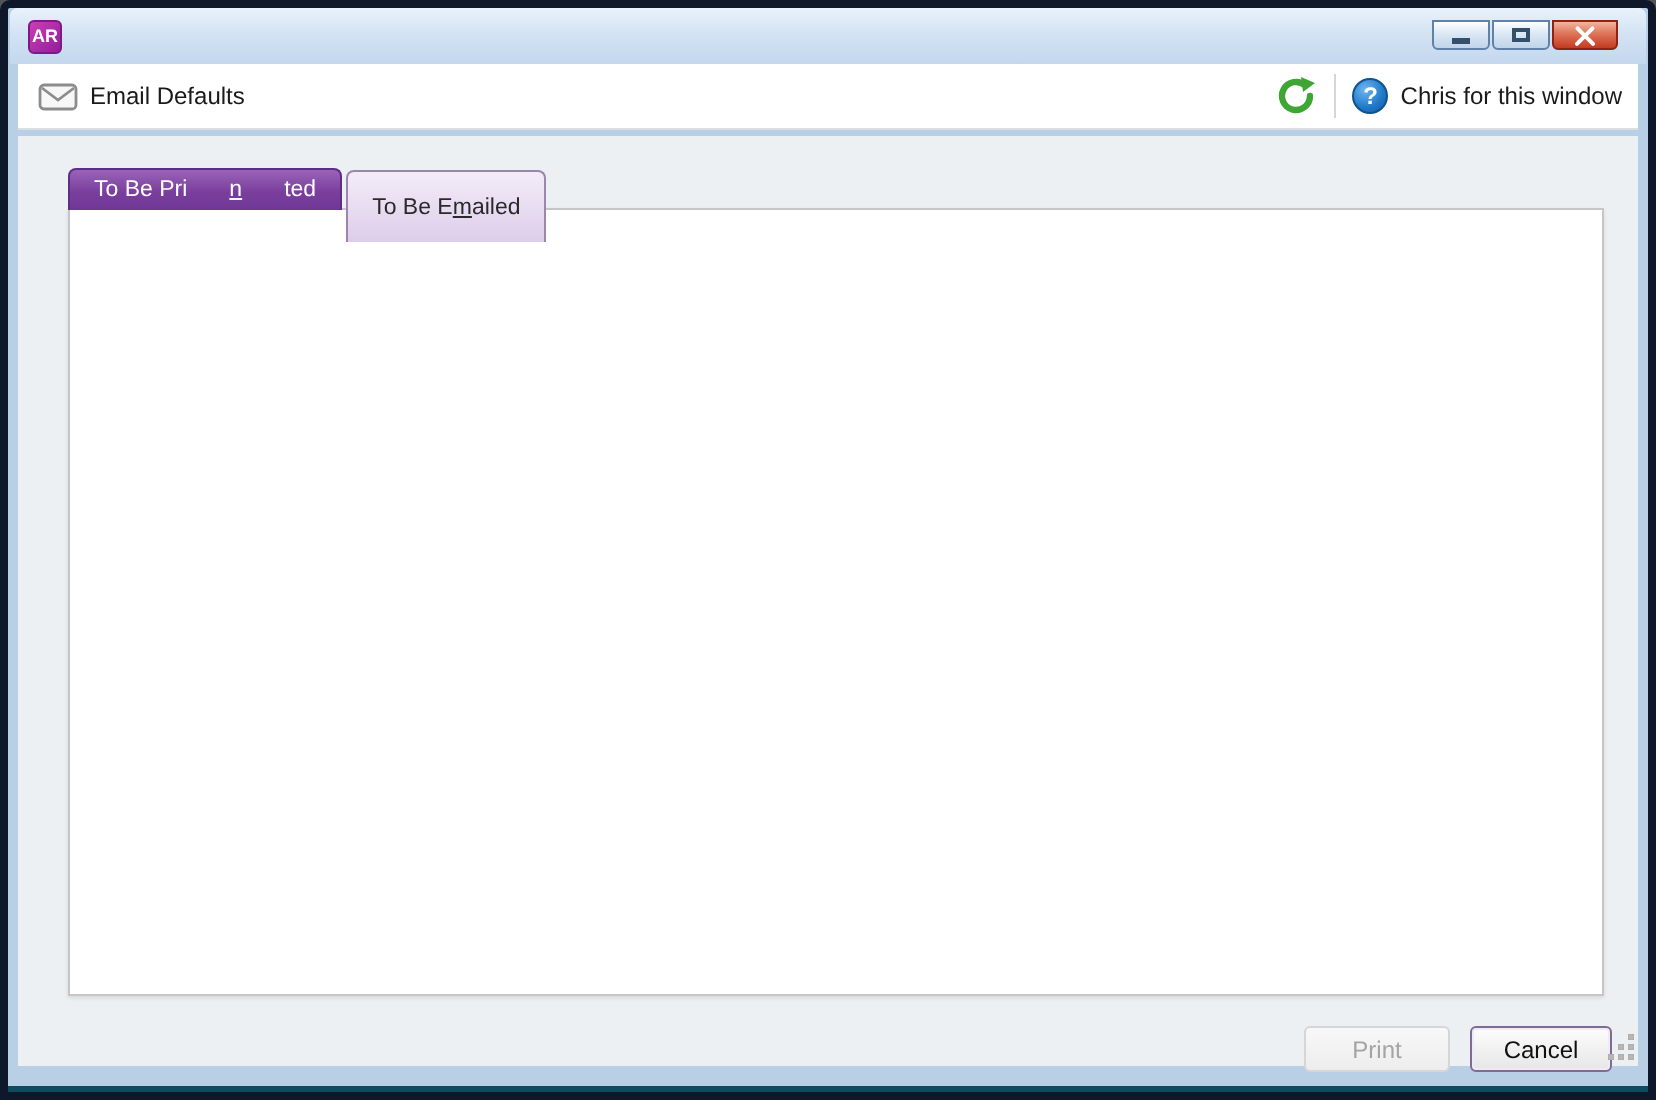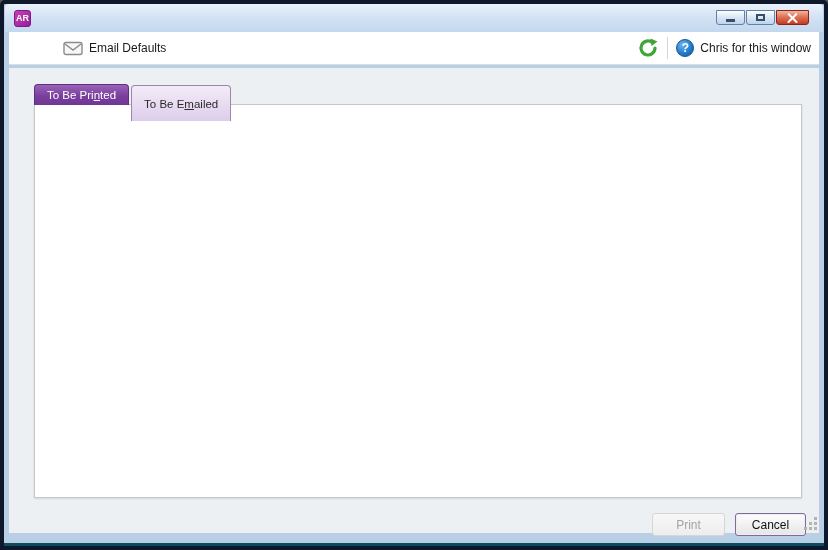--- a/index.html
+++ b/index.html
@@ -34,21 +34,21 @@
   .glyph-max{width:9px;height:7px;border:2px solid #33506b;background:transparent;}
   .glyph-close{position:relative;width:11px;height:11px;}
   .glyph-close::before,.glyph-close::after{
     content:"";position:absolute;left:-1px;top:4.5px;width:13px;height:2.4px;background:#fff;border-radius:1px;
   }
   .glyph-close::before{transform:rotate(45deg);}
   .glyph-close::after{transform:rotate(-45deg);}
   
   .toolbar{
     position:absolute;left:5px;right:5px;top:28px;height:33px;background:#ffffff;
-    border-bottom:1px solid #dadfe4;display:flex;align-items:center;padding-left:44px;
+    border-bottom:1px solid #dadfe4;display:flex;align-items:center;
   }
   .tb-left{display:flex;align-items:center;margin-left:10px;gap:6px;cursor:default;}
   .tb-right{position:absolute;right:8px;display:flex;align-items:center;gap:8px;}
   .tb-sep{width:1px;height:22px;background:#d7d7d7;}
   .help-btn{display:flex;align-items:center;gap:6px;cursor:default;}
   .help-circle{
     width:18px;height:18px;border-radius:50%;color:#fff;font-weight:bold;font-size:12px;
     background:radial-gradient(circle at 35% 30%,#6db6f2,#1f78c8 60%,#145e9e);
     border:1px solid #10538d;display:flex;align-items:center;justify-content:center;
   }
@@ -59,21 +59,21 @@
   }
   .bottom-strip{position:absolute;left:0;right:0;bottom:0;height:3px;background:#0e4b5e;}
   
   .tabs{position:absolute;left:30px;top:81px;display:flex;gap:2px;z-index:3;}
   .tab{
     height:36px;padding:0 12px;border-radius:4px 4px 0 0;display:flex;align-items:center;
     font-size:11.5px;cursor:default;
   }
   .tab.active{
     background:linear-gradient(#9a63b8,#7a3f9d 55%,#6f3795);
-    border:1px solid #5e2d85;border-bottom:none;color:#fff;height:21px;margin-top:-1px;
+    border:1px solid #5e2d85;border-bottom:none;color:#fff;height:21px;margin-top:-1px;gap:21px;
   }
   .tab.inactive{
     background:linear-gradient(#f3ecf8,#ddcdea);
     border:1px solid #9c86ae;border-bottom:none;color:#2a2a2a;
   }
   .accel{text-decoration:underline;}
   
   .panel{
     position:absolute;left:30px;top:100px;width:768px;height:394px;
     background:#fff;border:1px solid #c6c6c6;box-shadow:0 1px 2px rgba(0,0,0,.10);z-index:2;

